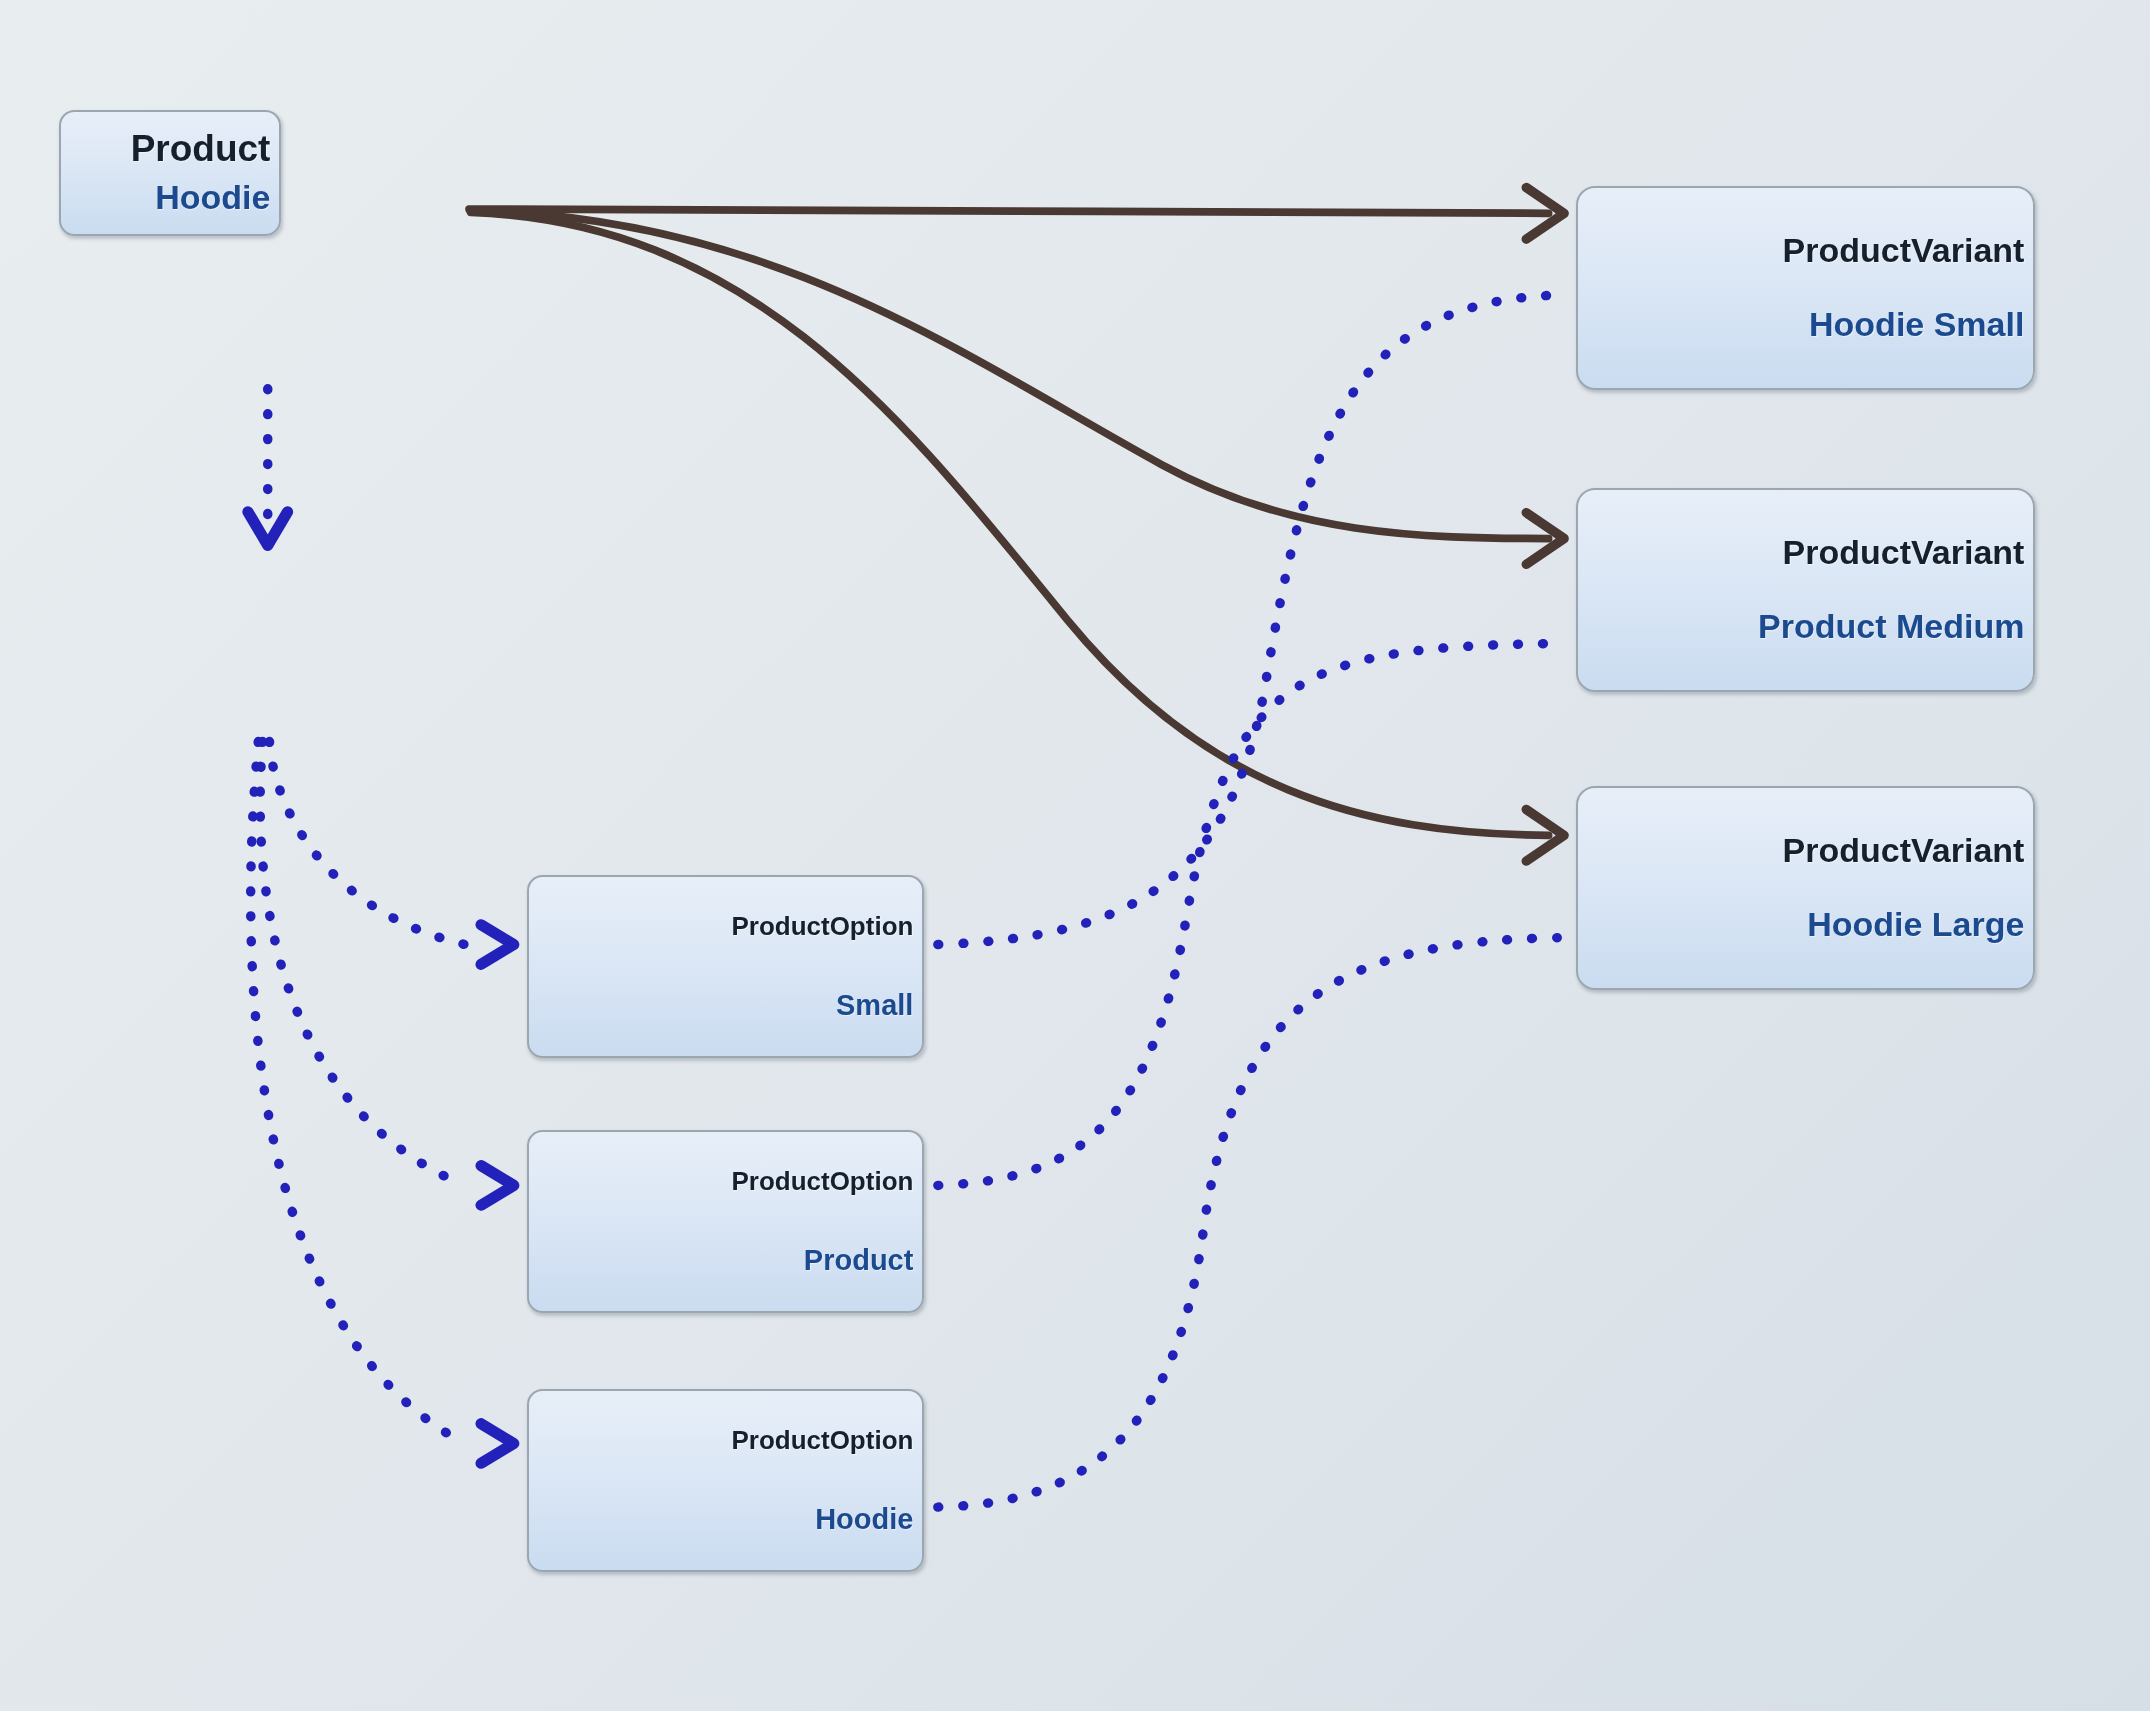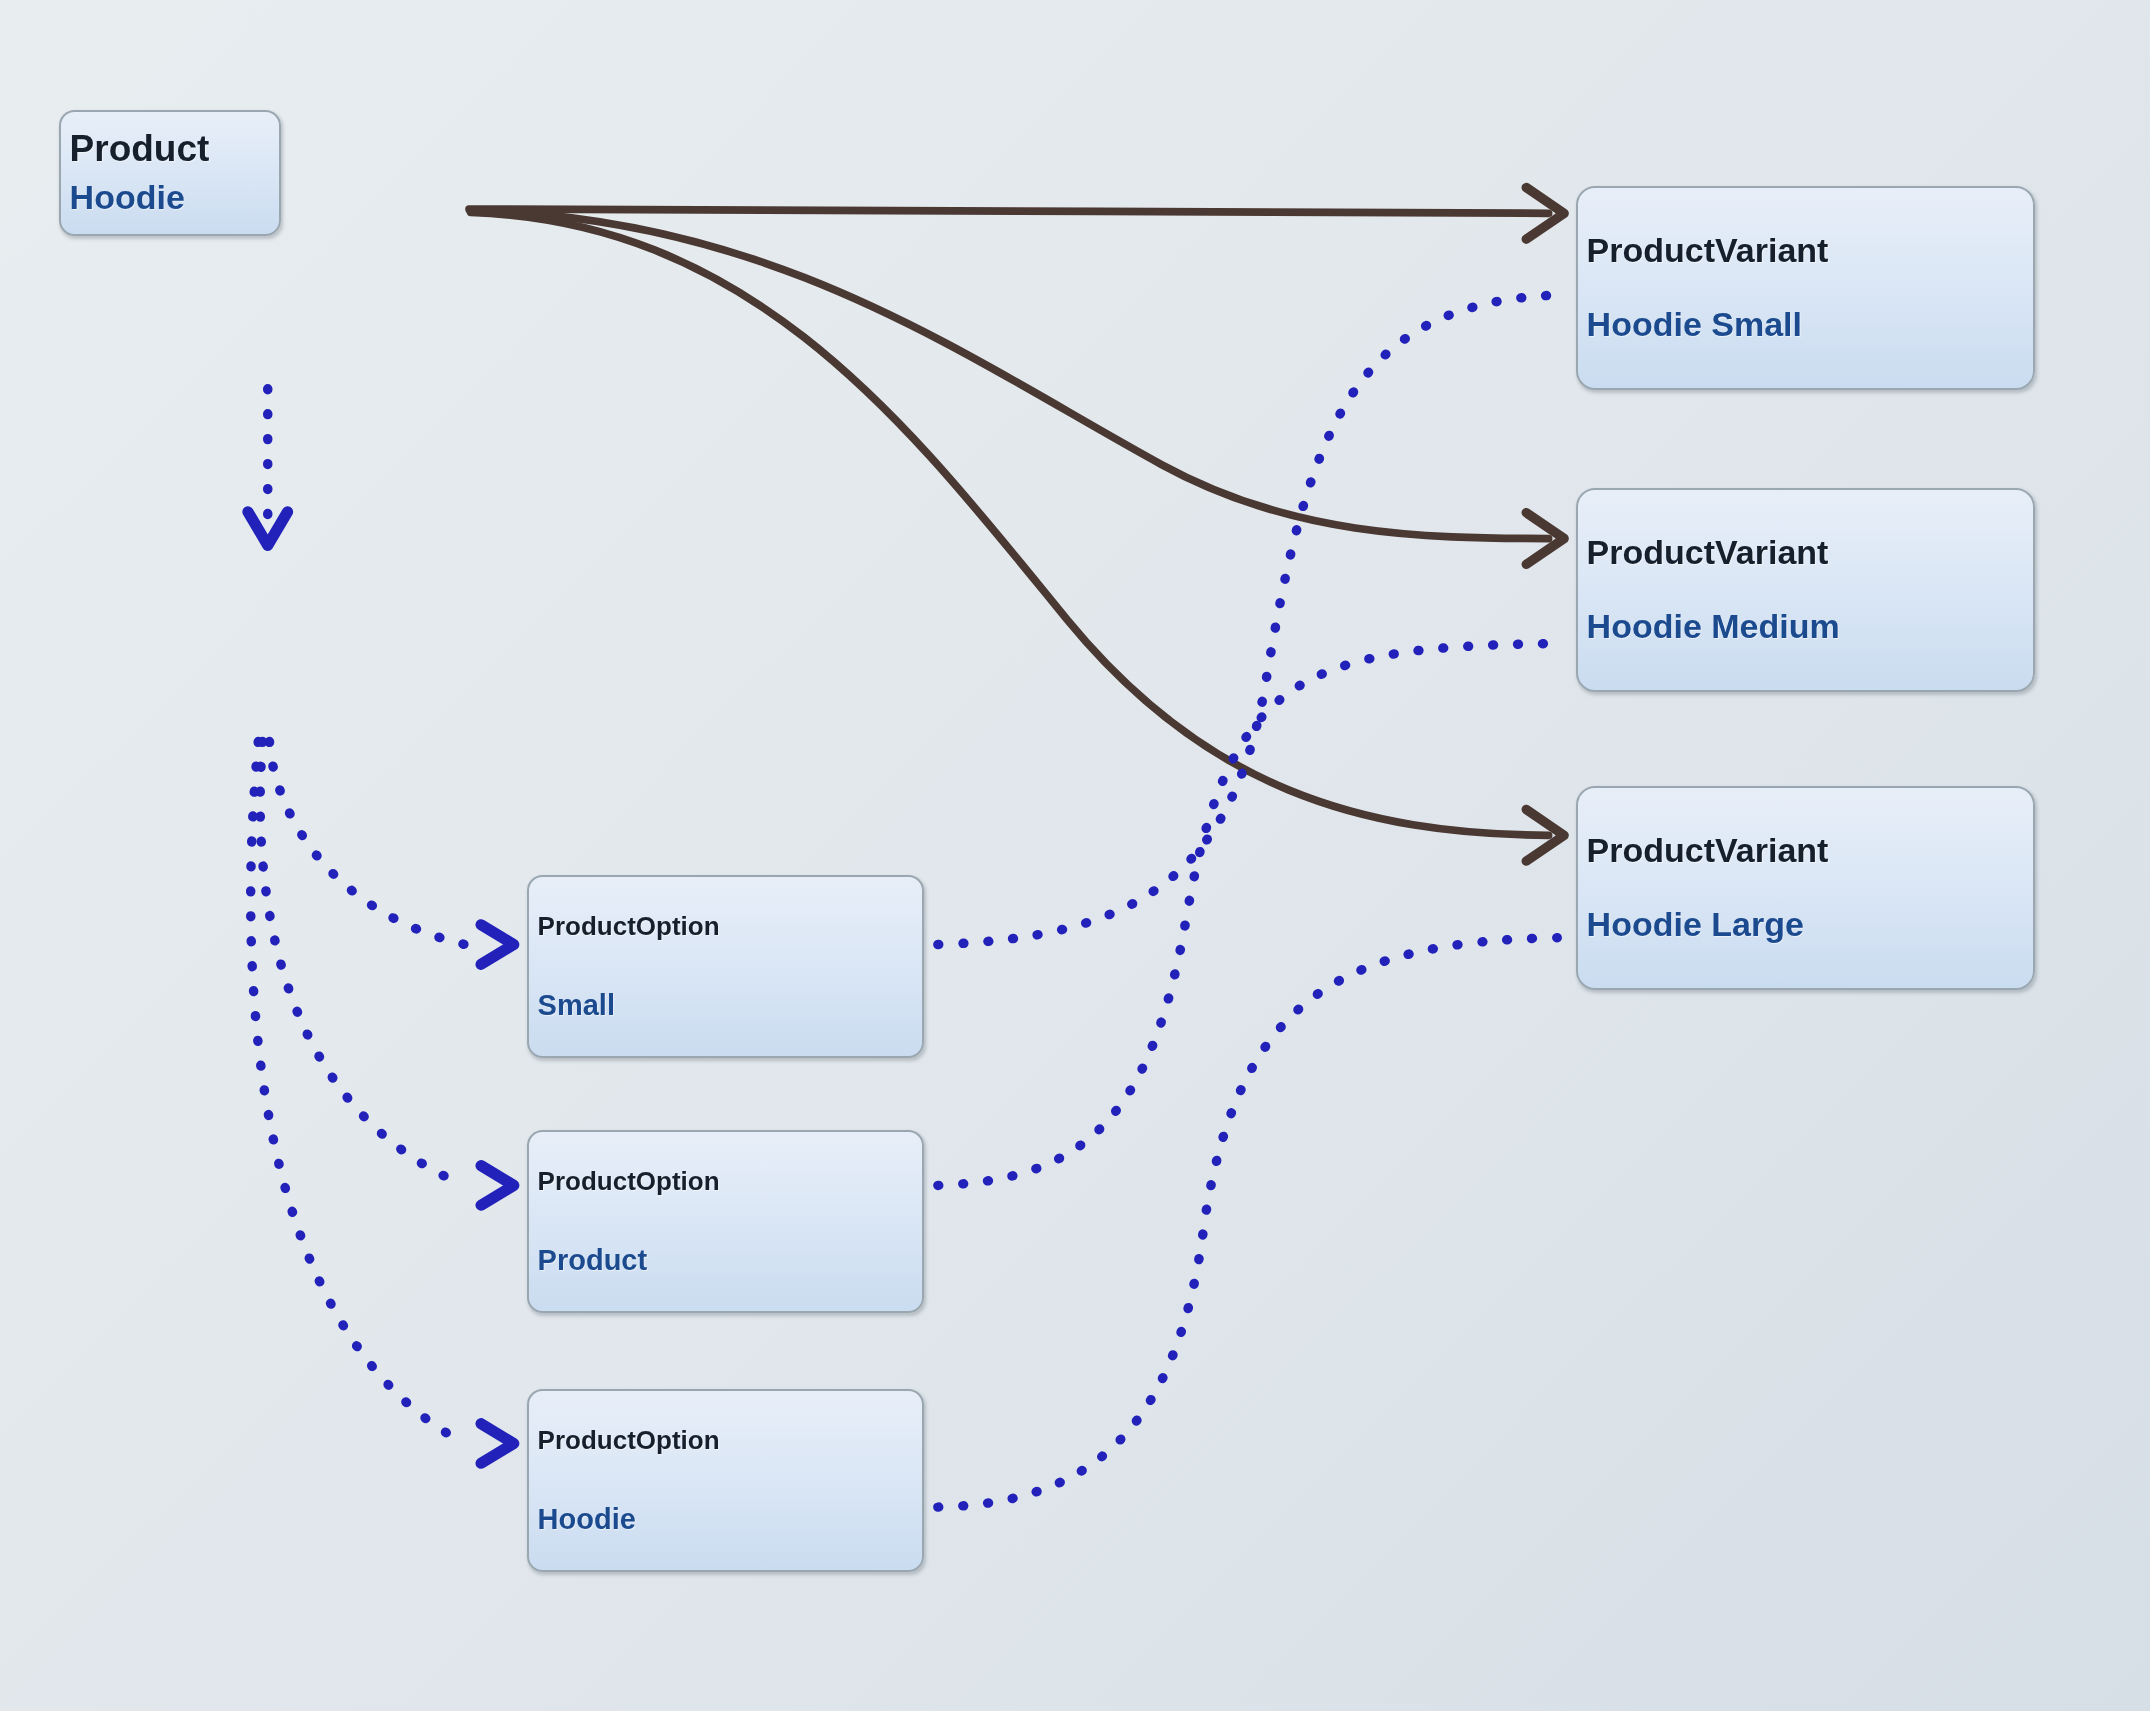--- a/index.html
+++ b/index.html
@@ -26,21 +26,21 @@
   }
   .node {
     position: absolute;
     box-sizing: border-box;
     border: 2.6px solid #9aa7b0;
     border-radius: 15.5px;
     background: linear-gradient(to bottom, #e7eef8 0%, #dde8f6 40%, #cadcf0 100%);
     box-shadow: 1.7px 2.6px 3.4px rgba(90,100,110,0.30);
     display: flex;
     flex-direction: column;
-    align-items: flex-start;
+    align-items: flex-end;
     justify-content: space-evenly;
     text-align: center;
     padding: 6.9px 8.6px;
   }
   .node .type {
     color: #16202c;
     font-weight: bold;
     text-shadow: 0.9px 0.9px 0.9px rgba(255,255,255,0.55);
     line-height: 1.05;
   }
@@ -145,21 +145,21 @@
     <div class="name">Hoodie</div>
   </div>
 
   <div class="node node-variant" id="node-variant-small">
     <div class="type">ProductVariant</div>
     <div class="name">Hoodie Small</div>
   </div>
 
   <div class="node node-variant" id="node-variant-medium">
     <div class="type">ProductVariant</div>
-    <div class="name">Hoodie Medium</div>
+    <div class="name">Product Medium</div>
   </div>
 
   <div class="node node-variant" id="node-variant-large">
     <div class="type">ProductVariant</div>
     <div class="name">Hoodie Large</div>
   </div>
 
 </div>
 
 

